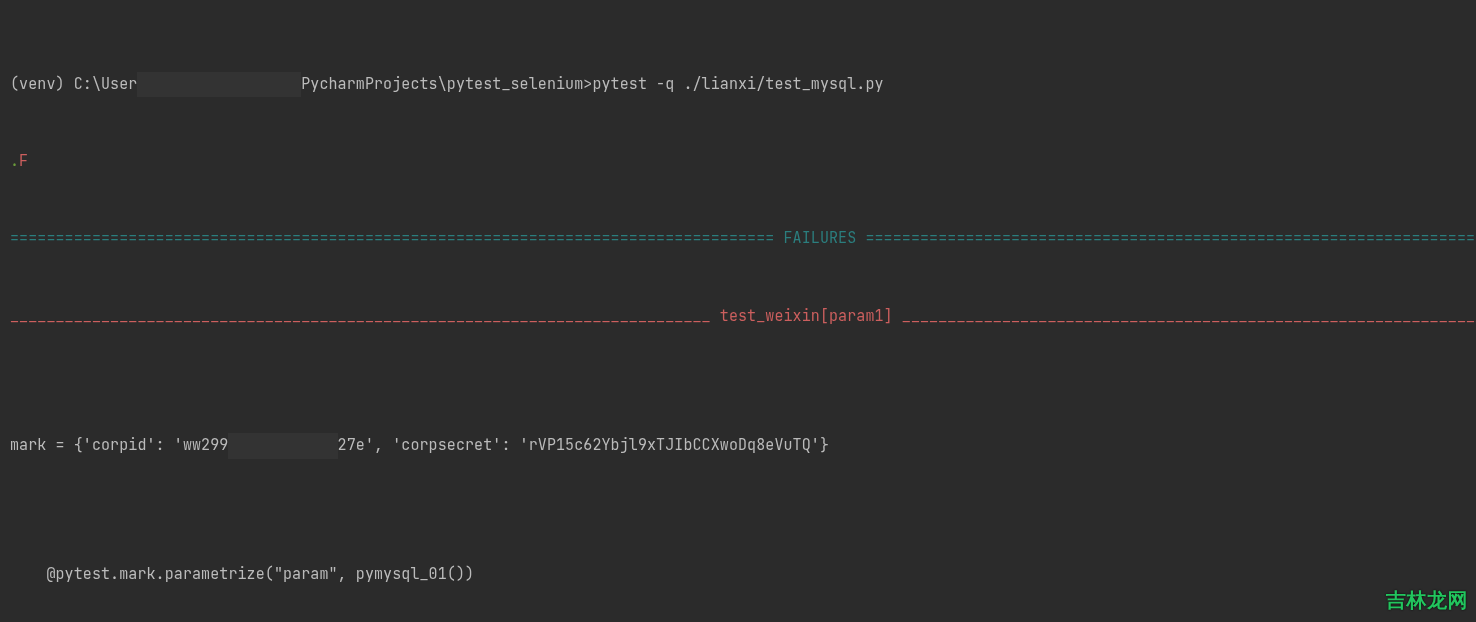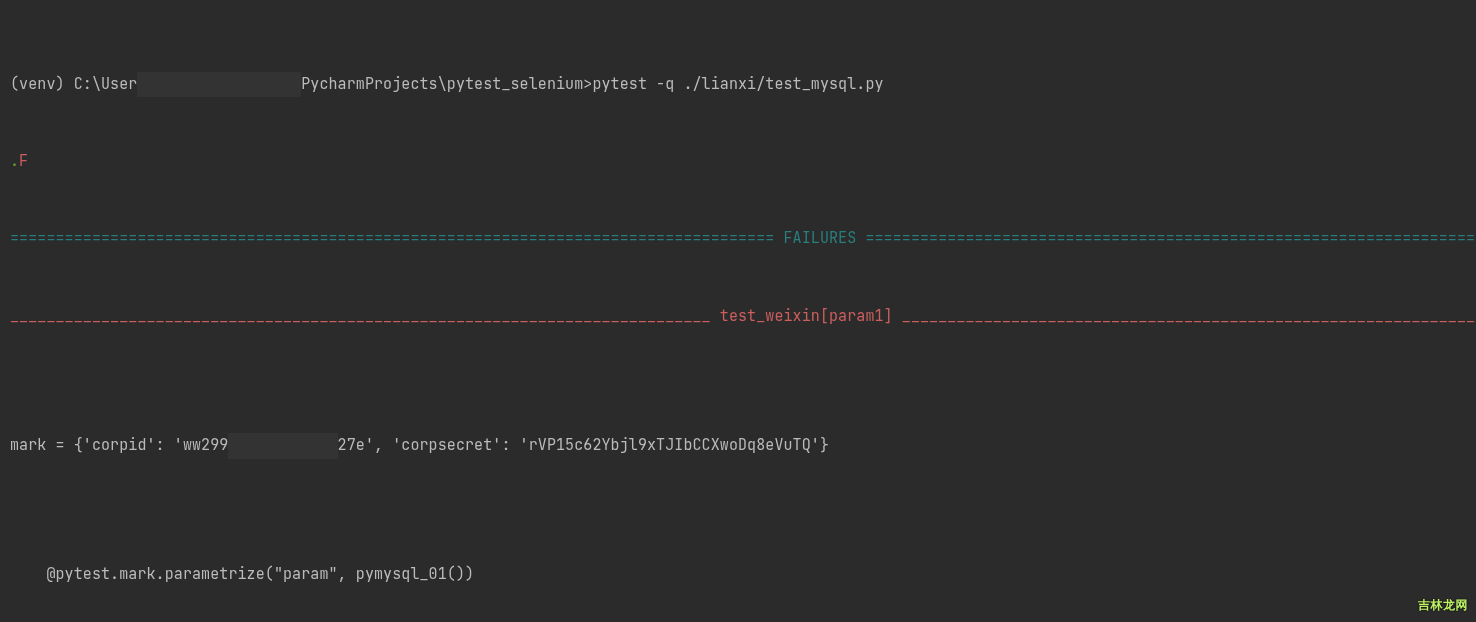--- a/index.html
+++ b/index.html
@@ -28,23 +28,23 @@
     display: inline-block;
     background: #333333;
     color: transparent;
     border-radius: 0;
     vertical-align: bottom;
   }
   .watermark {
     position: absolute;
     right: 8px;
     bottom: 8px;
-    color: #bef264;
+    color: #22c55e;
     font-family: "PingFang SC", "Microsoft YaHei", sans-serif;
-    font-size: 12px;
+    font-size: 20px;
     font-weight: 600;
     letter-spacing: 0.5px;
     text-shadow: 0 0 2px #000;
   }
 </style>
 </head>
 <body>
 
 <div class="terminal">
   <div class="line"><span>(venv) </span><span>C:\User</span><span class="redacted">                  </span><span>PycharmProjects\pytest_selenium&gt;</span><span>pytest -q ./lianxi/test_mysql.py</span></div>

